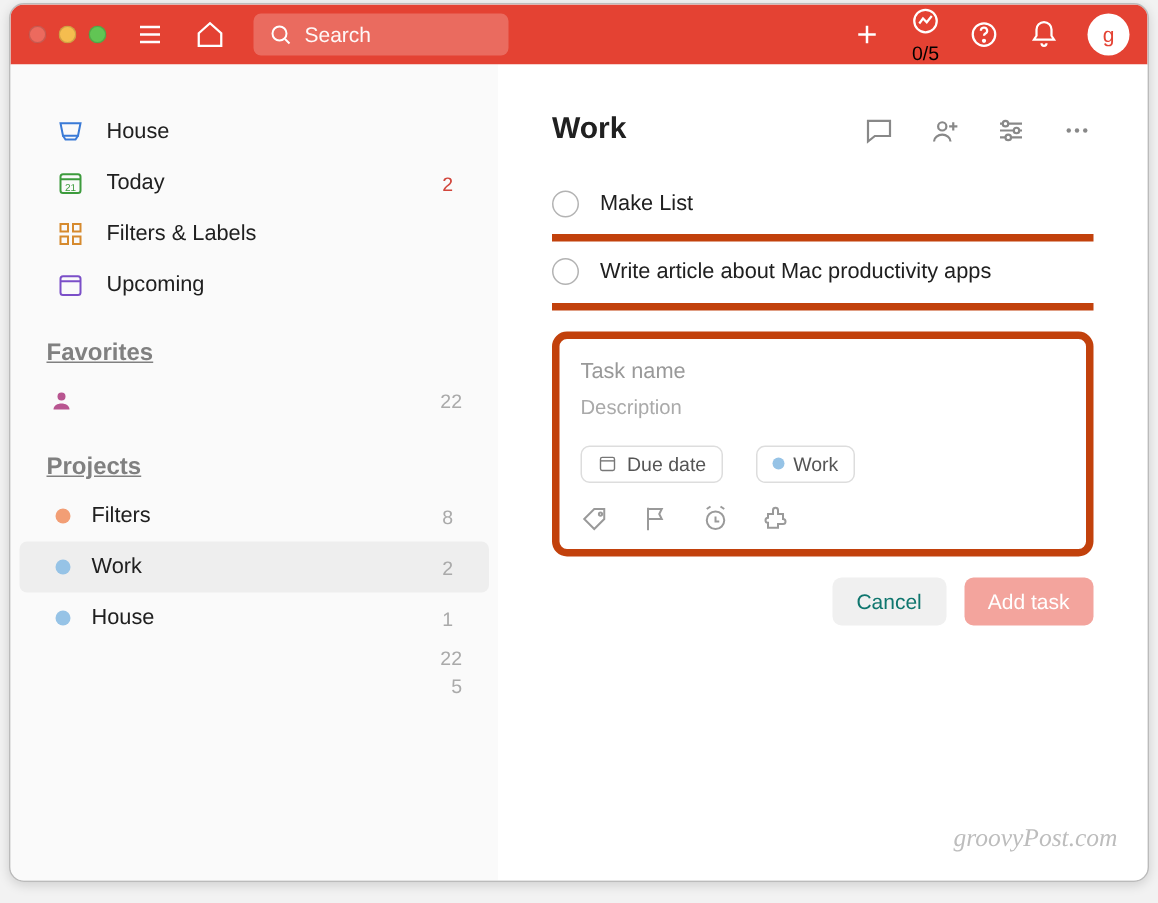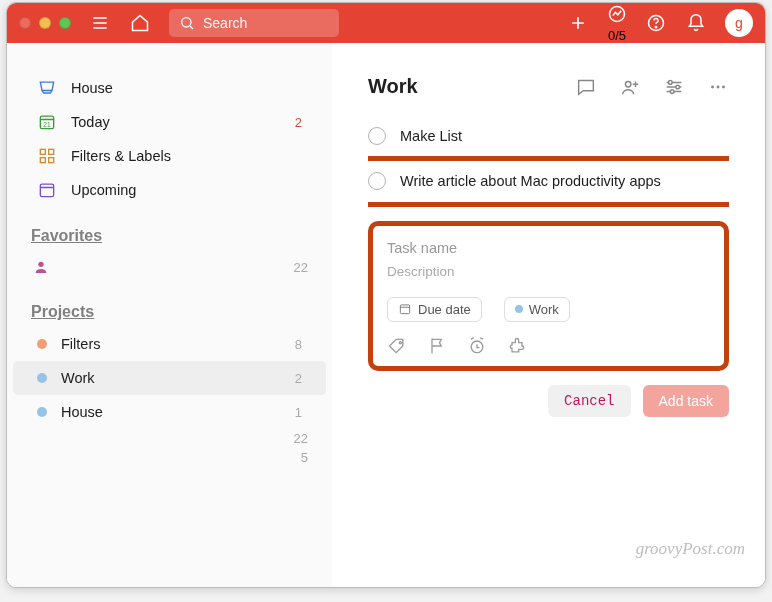--- a/index.html
+++ b/index.html
@@ -45,23 +45,23 @@
   .editor input.name::placeholder { color:#999; }
   .editor input.desc { width:100%; border:none; outline:none; font-size:13.5px; color:#777; padding:6px 0 10px;}
   .editor input.desc::placeholder { color:#aaa; }
   .chips { display:flex; gap:22px; margin:8px 0 10px;}
   .chip { display:flex; align-items:center; gap:6px; border:1px solid #ddd; border-radius:6px; padding:4px 10px; font-size:13px; color:#555; cursor:pointer;}
   .chip .pd { width:8px; height:8px; border-radius:50%; background:#96c3e6;}
   .ed-icons { display:flex; gap:20px; color:#9a9a9a; padding-top:4px;}
   .ed-icons .ic { cursor:pointer; }
   .btn-row { display:flex; justify-content:flex-end; gap:12px; margin-top:14px;}
   .btn { font-size:14px; padding:8px 16px; border-radius:6px; cursor:pointer; border:none;}
-  .btn.cancel { background:#f0f0f0; color:#be185d;font-family:Liberation Mono, monospace;}
+  .btn.cancel { background:#f0f0f0; color:#0f766e;}
   .btn.add { background:#f3a49d; color:#fff;}
-  .watermark { position:absolute; right:20px; bottom:28px; color:#bdbdbd; font-size:17px; font-style:italic; font-family: Georgia, serif;}
+  .watermark { position:absolute; right:20px; bottom:18px; color:#bdbdbd; font-size:17px; font-style:italic; font-family: Georgia, serif;}
   svg { display:block; }
 </style>
 </head>
 <body>
 
 <div class="window">
 
   <div class="titlebar">
     <div class="traffic">
       <div class="dot red"></div>

